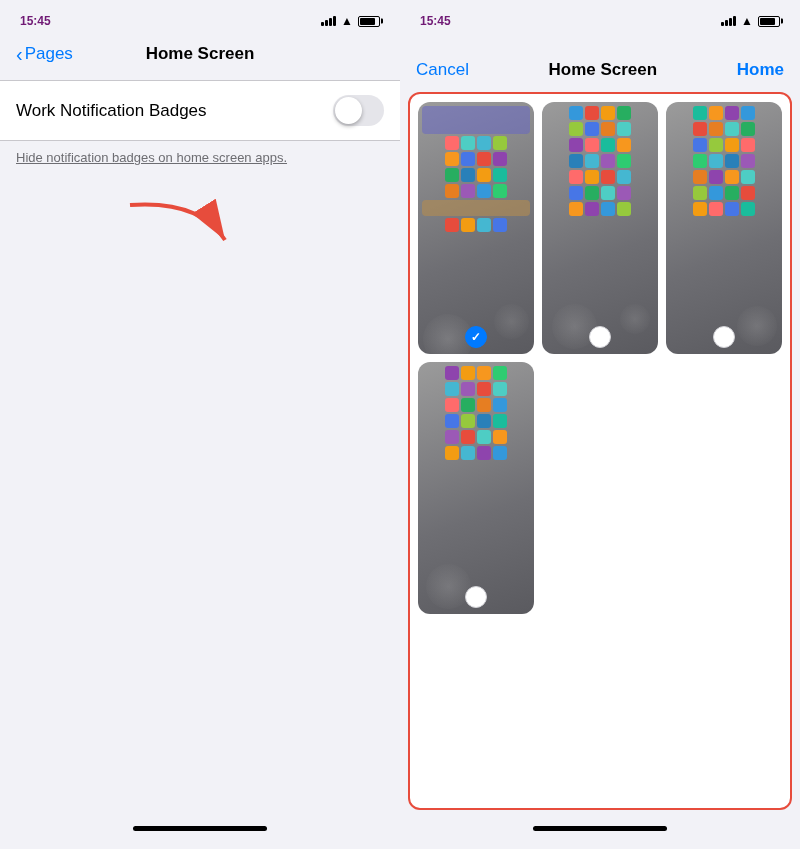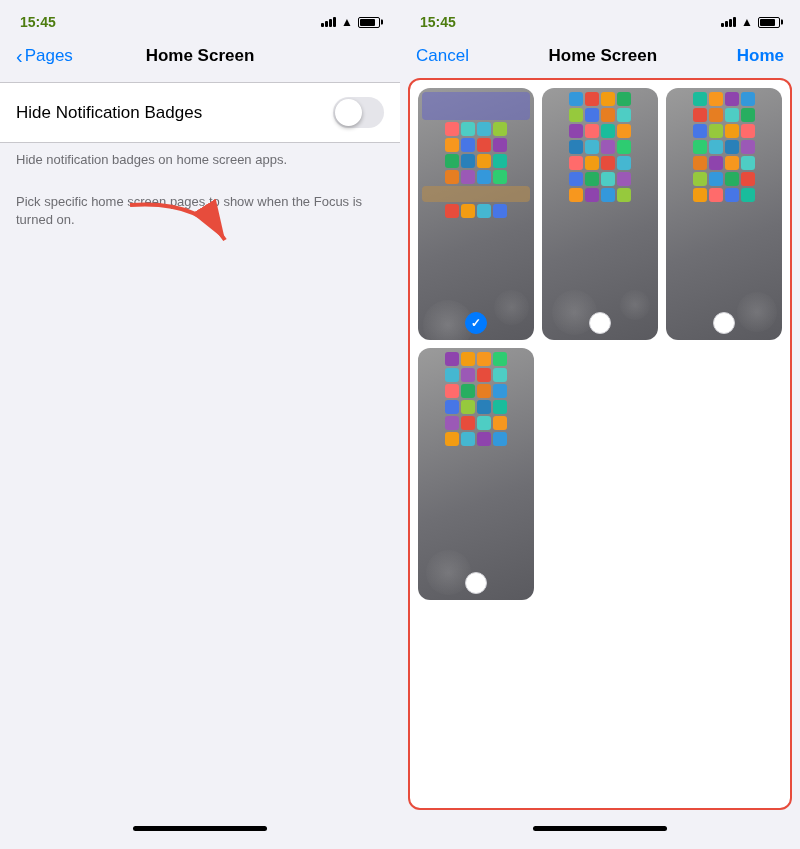--- a/index.html
+++ b/index.html
@@ -24,23 +24,23 @@
 
     .status-bar-left {
       display: flex;
       justify-content: space-between;
       align-items: center;
       padding: 14px 20px 8px 20px;
       background: #f2f2f7;
     }
 
     .status-time {
-      font-size: 14px;
+      font-size: 12px;
       font-weight: 600;
-      color: #4d7c0f;
+      color: #701a75;
     }
 
     .status-icons {
       display: flex;
       align-items: center;
       gap: 5px;
     }
 
     .signal-bars {
       display: flex;
@@ -141,20 +141,21 @@
     .settings-item-text {
       font-size: 17px;
       color: #000;
     }
 
     .settings-description {
       padding: 8px 16px 16px 16px;
       font-size: 13px;
       color: #6d6d72;
       line-height: 1.4;
+      text-decoration: underline;
     }
 
     
     .toggle {
       width: 51px;
       height: 31px;
       border-radius: 15.5px;
       background: #e5e5ea;
       position: relative;
       cursor: pointer;
@@ -200,20 +201,21 @@
       padding: 14px 20px 8px 20px;
       background: #f2f2f7;
     }
 
     .modal-nav {
       display: flex;
       align-items: center;
       justify-content: space-between;
       padding: 8px 16px 12px 16px;
       background: #f2f2f7;
+      margin-top: 16px;
     }
 
     .modal-cancel {
       color: #007aff;
       font-size: 17px;
       cursor: pointer;
     }
 
     .modal-title {
       font-size: 17px;
@@ -367,28 +369,27 @@
     <div class="back-btn">
       <span class="back-chevron">‹</span>
       <span>Pages</span>
     </div>
     <span class="nav-title">Home Screen</span>
   </div>
 
   <div class="settings-list">
 
     <div class="settings-item">
-      <span class="settings-item-text">Hide Notification Badges</span>
+      <span class="settings-item-text">Work Notification Badges</span>
       <div class="toggle">
         <div class="toggle-knob"></div>
       </div>
     </div>
     <div class="settings-description">Hide notification badges on home screen apps.</div>
 
-    <div class="settings-description">Pick specific home screen pages to show when the Focus is turned on.</div>
   </div>
 
   <div class="red-arrow">
     <svg width="120" height="60" viewBox="0 0 120 60">
       <defs>
         <marker id="arrowhead" markerWidth="10" markerHeight="7" refX="10" refY="3.5" orient="auto">
           <polygon points="0 0, 10 3.5, 0 7" fill="#e74c3c"></polygon>
         </marker>
       </defs>
       <path d="M 10 10 Q 80 5 105 45" stroke="#e74c3c" stroke-width="4" fill="none" marker-end="url(#arrowhead)"></path>

